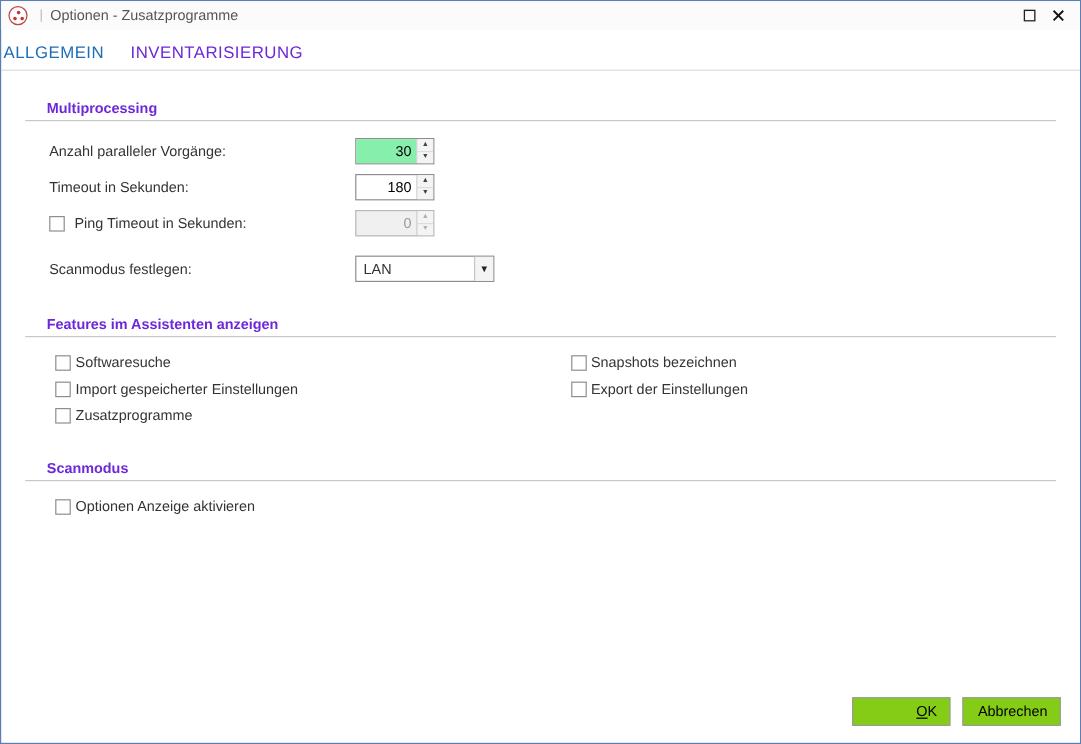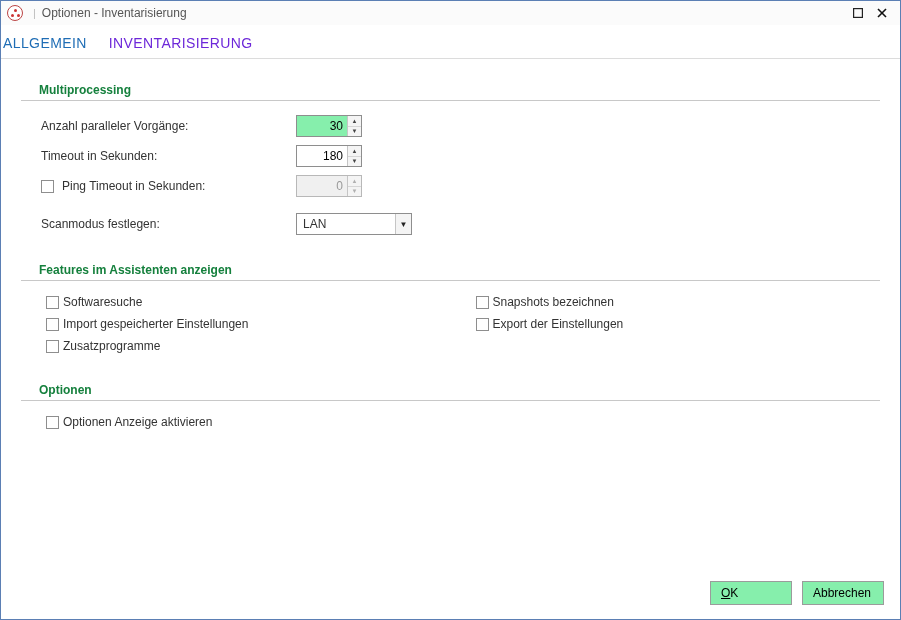--- a/index.html
+++ b/index.html
@@ -83,21 +83,21 @@
   }
 
   .content {
     flex: 1;
     overflow: auto;
     padding: 14px 20px 0 20px;
   }
 
   .section-header {
     font-weight: 600;
-    color: #15803d;
+    color: #6d28d9;
     padding: 4px 0 3px 18px;
     border-bottom: 1px solid #c8c8c8;
     margin-bottom: 10px;
     margin-top: 6px;
     font-size: 12px;
   }
 
   .form-row {
     display: flex;
     align-items: center;
@@ -201,44 +201,44 @@
   .buttonbar {
     display:flex;
     justify-content:flex-end;
     gap:10px;
     padding: 10px 16px 14px 16px;
   }
   .btn-std {
     min-width: 82px;
     height: 24px;
     border: 1px solid #9b9b9b;
-    background: #86efac;
+    background: #84cc16;
     font-size: 12px;
     font-family: inherit;
     cursor: default;
     display:inline-flex;
     align-items:center;
-    justify-content:flex-start;
+    justify-content:flex-end;
     padding: 0 10px;
   }
   .btn-std .ul { text-decoration: underline; }
 </style>
 </head>
 <body>
 
 <div class="window">
 
   <div class="titlebar">
     <span class="app-icon">
       <span class="dot d1"></span>
         <span class="dot d2"></span>
         <span class="dot d3"></span>
     </span>
     <span class="sep">|</span>
-    <span>Optionen - Inventarisierung</span>
+    <span>Optionen - Zusatzprogramme</span>
     <span class="spacer"></span>
     <span class="win-btn">
       <svg width="10" height="10">
           <rect x="0.5" y="0.5" width="9" height="9" fill="none" stroke="#222" stroke-width="1.4"></rect>
         </svg>
     </span>
     <span class="win-btn">
       <svg width="10" height="10">
           <line x1="1" y1="1" x2="9" y2="9" stroke="#111" stroke-width="1.6"></line>
           <line x1="9" y1="1" x2="1" y2="9" stroke="#111" stroke-width="1.6"></line>
@@ -335,21 +335,21 @@
           <span class="chk"></span>
           <span>Snapshots bezeichnen</span>
         </div>
         <div class="chk-row">
           <span class="chk"></span>
           <span>Export der Einstellungen</span>
         </div>
       </div>
     </div>
 
-    <div class="section-header" style="margin-top:14px">Optionen</div>
+    <div class="section-header" style="margin-top:14px">Scanmodus</div>
 
     <div class="chk-row">
       <span class="chk"></span>
       <span>Optionen Anzeige aktivieren</span>
     </div>
 
   </div>
 
   <div class="buttonbar">
     <button class="btn-std">

